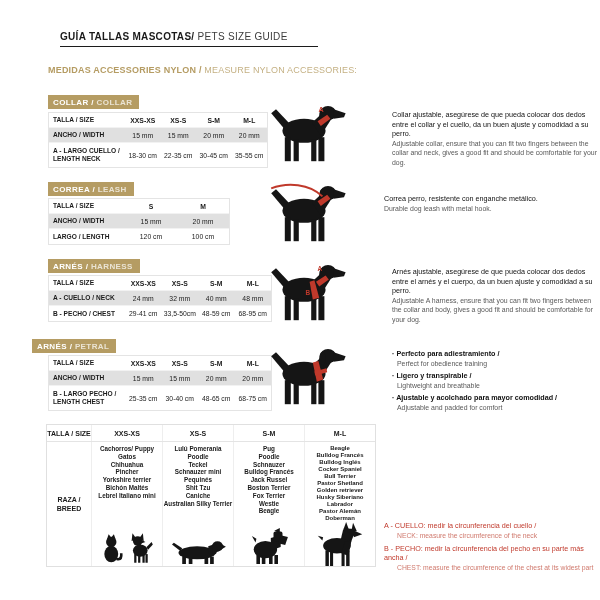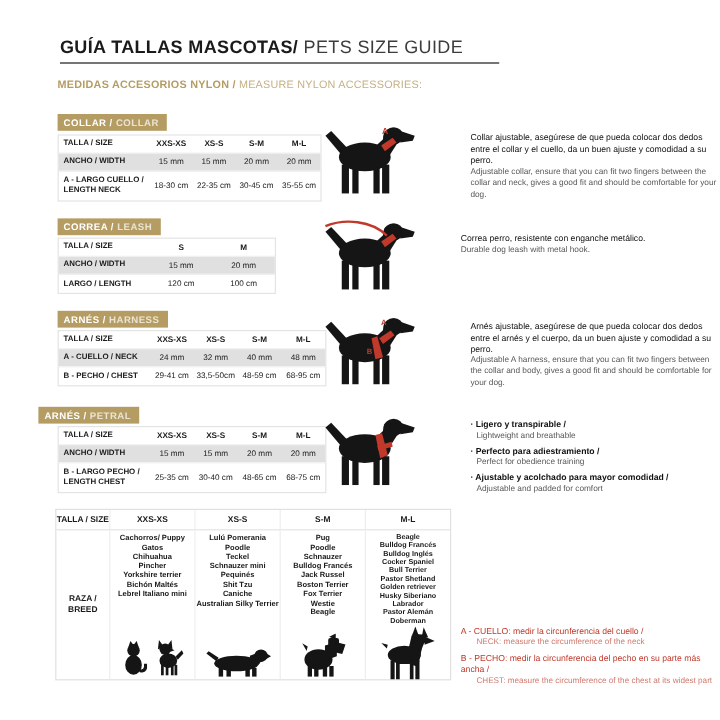--- a/index.html
+++ b/index.html
@@ -1,20 +1,20 @@
 <!DOCTYPE html>
 <html><head>
 <meta charset="utf-8">
 <style>
   *{margin:0;padding:0;box-sizing:border-box}
   html,body{width:600px;height:600px;background:#fff;font-family:"Liberation Sans",sans-serif;color:#1a1a1a}
   #canvas{position:relative;width:600px;height:600px;background:#fff;overflow:hidden}
 
   
-  .title{position:absolute;left:50px;top:31px;font-size:15px;font-weight:bold;letter-spacing:.3px;
+  .title{position:absolute;left:60px;top:31px;font-size:10px;font-weight:bold;letter-spacing:.3px;
          border-bottom:1.5px solid #1c1c1c;padding:0 30px 4px 0;white-space:nowrap}
   .title .en{font-weight:normal;color:#3c3c3c}
   .subtitle{position:absolute;left:48px;top:65px;font-size:9px;font-weight:bold;color:#b59c63;letter-spacing:.2px;white-space:nowrap}
   .subtitle .en{font-weight:normal;opacity:.8}
 
   
   .badge{position:absolute;background:#b59c63;color:#fff;font-size:8px;font-weight:bold;
          padding:2.5px 7px 2.5px 5px;letter-spacing:.4px;white-space:nowrap}
   .badge .en{opacity:.72}
 
@@ -58,21 +58,21 @@
   .notes{position:absolute;left:384px;top:521px;width:214px}
   .nes{color:#c0392b;font-weight:normal;font-size:7.2px;line-height:9px;display:block}
   .nen{color:#d07a6e;font-size:6.8px;line-height:9px;margin:1px 0 4px 13px}
 </style>
 </head>
 <body>
 
 <div id="canvas">
 
   <div class="title"><span>GUÍA TALLAS MASCOTAS/</span><span class="en"> PETS SIZE GUIDE</span></div>
-  <div class="subtitle"><span>MEDIDAS ACCESORIOS NYLON / </span><span class="en">MEASURE NYLON ACCESSORIES:</span></div>
+  <div class="subtitle"><span>MEDIDAS ACCESSORIES NYLON / </span><span class="en">MEASURE NYLON ACCESSORIES:</span></div>
 
   <div class="badge" style="left:48px;top:95px"><span>COLLAR / </span><span class="en">COLLAR</span></div>
 
   <div class="sizetable" style="left:48px;top:112px;width:220px">
     <div class="trow thead">
       <div class="tlabel">TALLA / SIZE</div>
       <div class="tvals">
           <div>XXS-XS</div>
           <div>XS-S</div>
           <div>S-M</div>
@@ -247,26 +247,26 @@
   <div class="dogfig" style="left:268px;top:342px">
     <svg width="88" height="70" viewBox="0 0 110 80">
       <use href="#dogbase"></use>
       <polygon points="56,22 63,20 69,43 61,46" fill="#c0392b"></polygon>
       <polygon points="58,33 73,29 74,34 59,38" fill="#c0392b"></polygon>
     </svg>
   </div>
 
   <div class="bullets" style="left:392px;top:349px">
     <div class="bullet">
+      <div class="es">Perfecto para adiestramiento /</div>
+      <div class="en">Perfect for obedience training</div>
+    </div>
+    <div class="bullet">
       <div class="es">Ligero y transpirable /</div>
       <div class="en">Lightweight and breathable</div>
-    </div>
-    <div class="bullet">
-      <div class="es">Perfecto para adiestramiento /</div>
-      <div class="en">Perfect for obedience training</div>
     </div>
     <div class="bullet">
       <div class="es">Ajustable y acolchado para mayor comodidad /</div>
       <div class="en">Adjustable and padded for comfort</div>
     </div>
   </div>
 
   <div class="breedtable">
     <div class="bhead">
       <div class="blabel">TALLA / SIZE</div>

